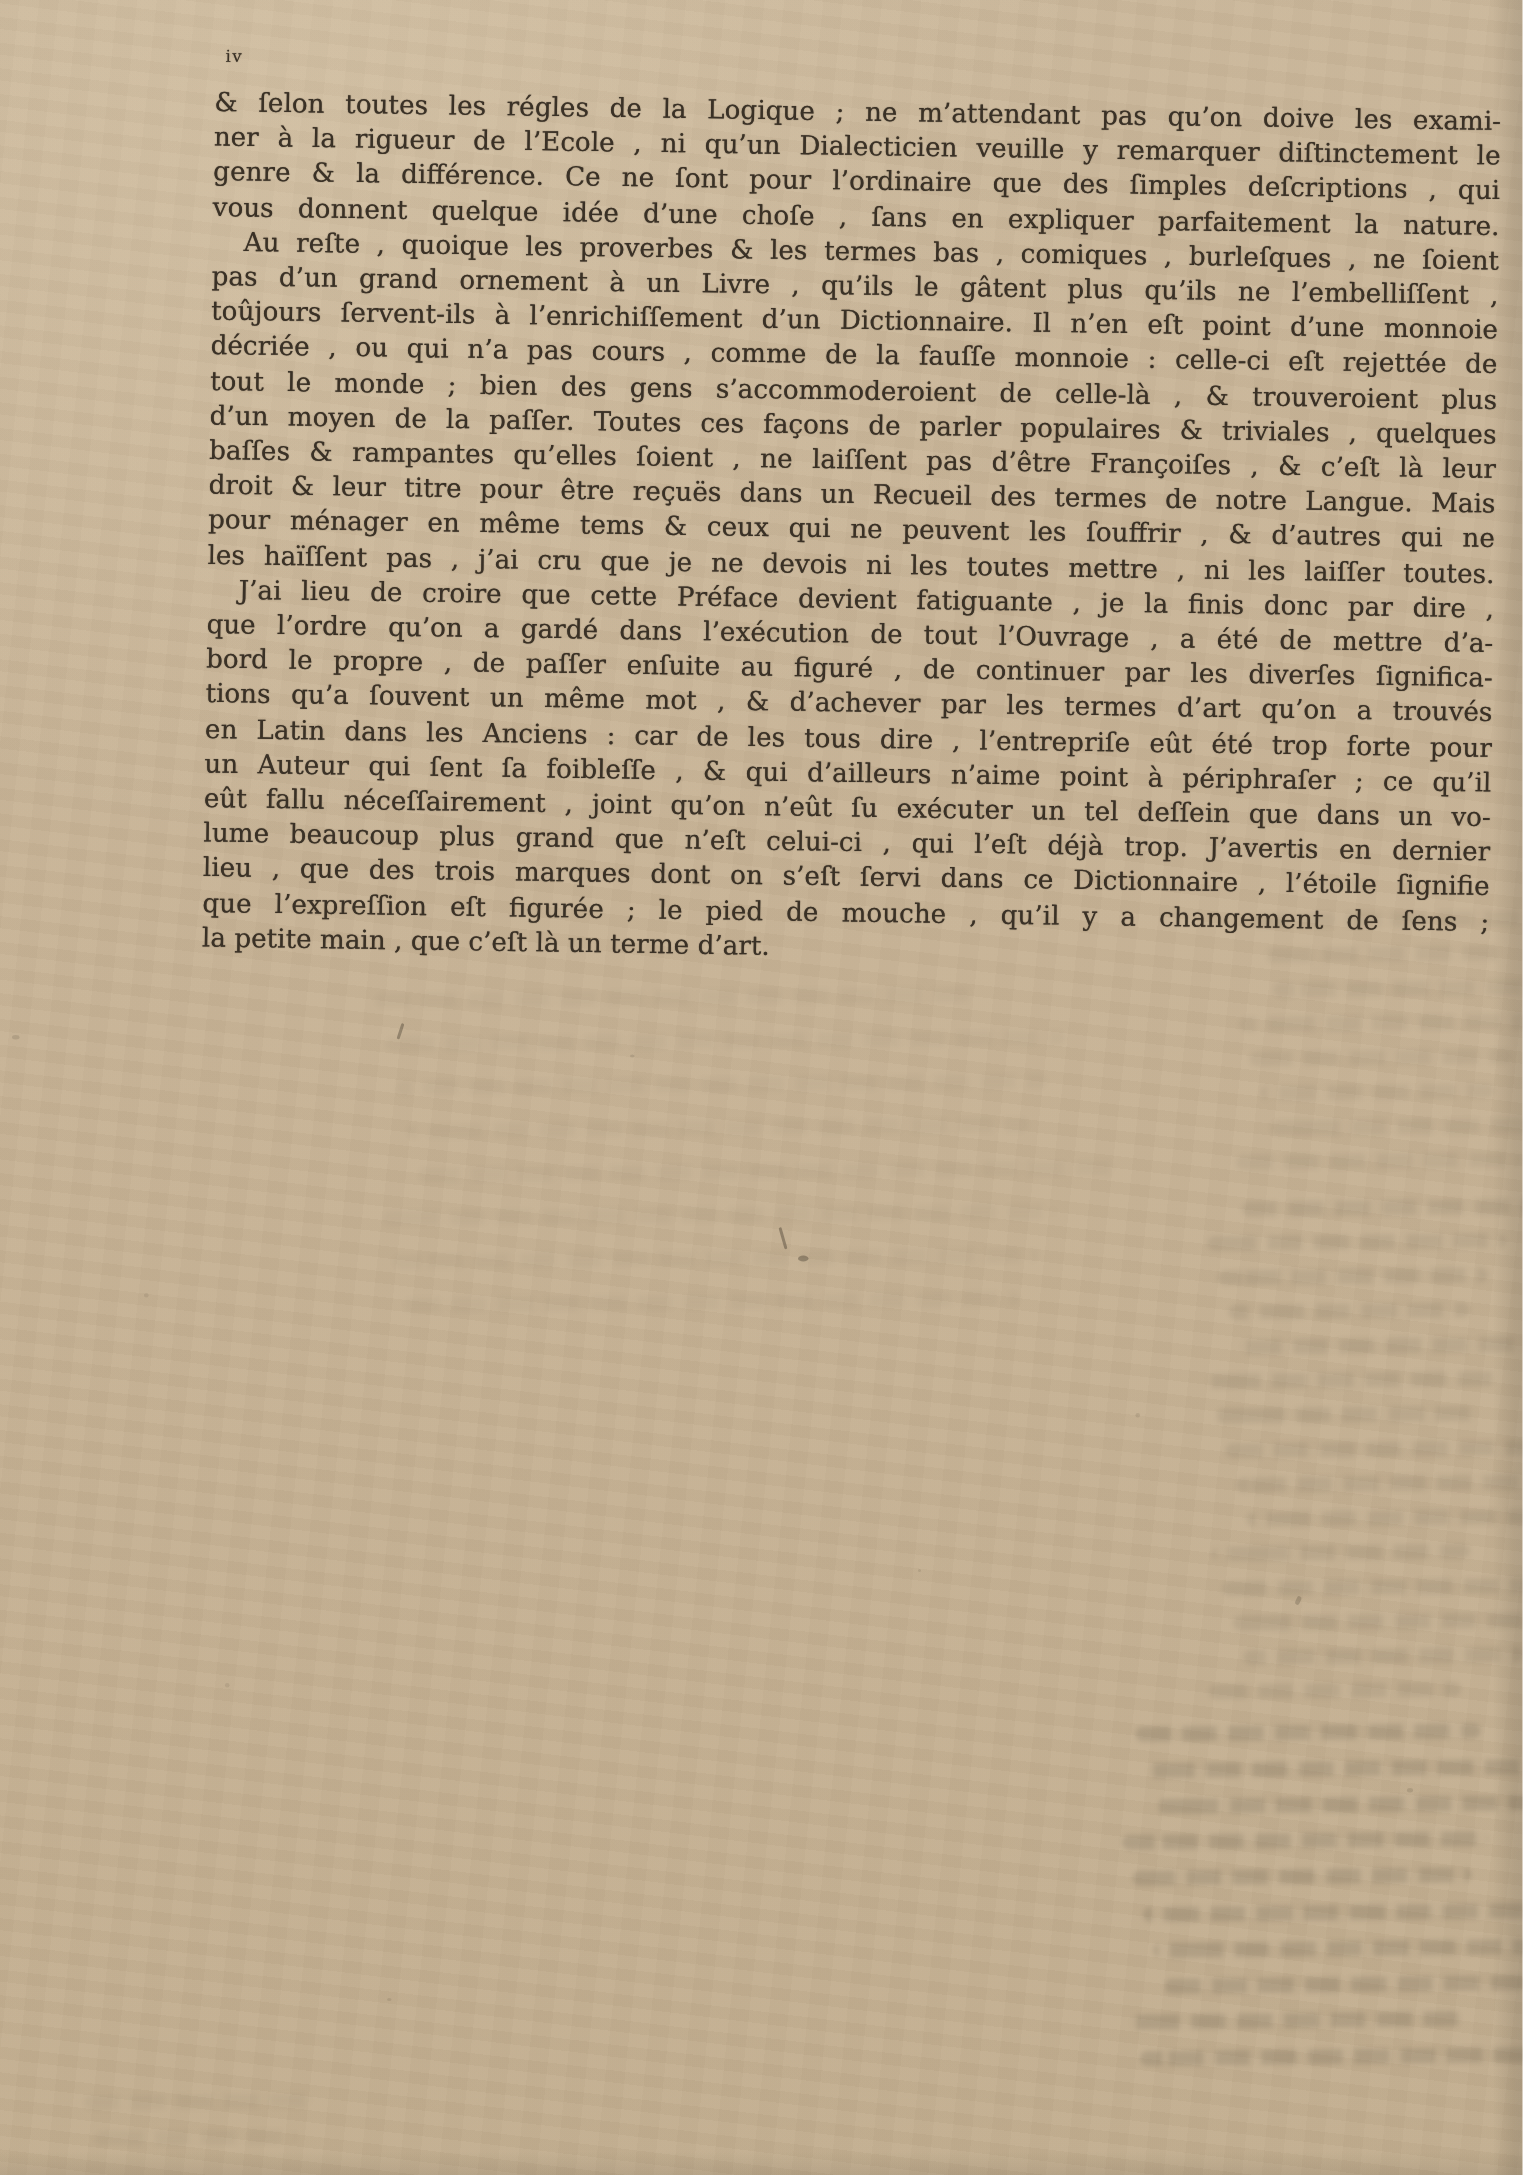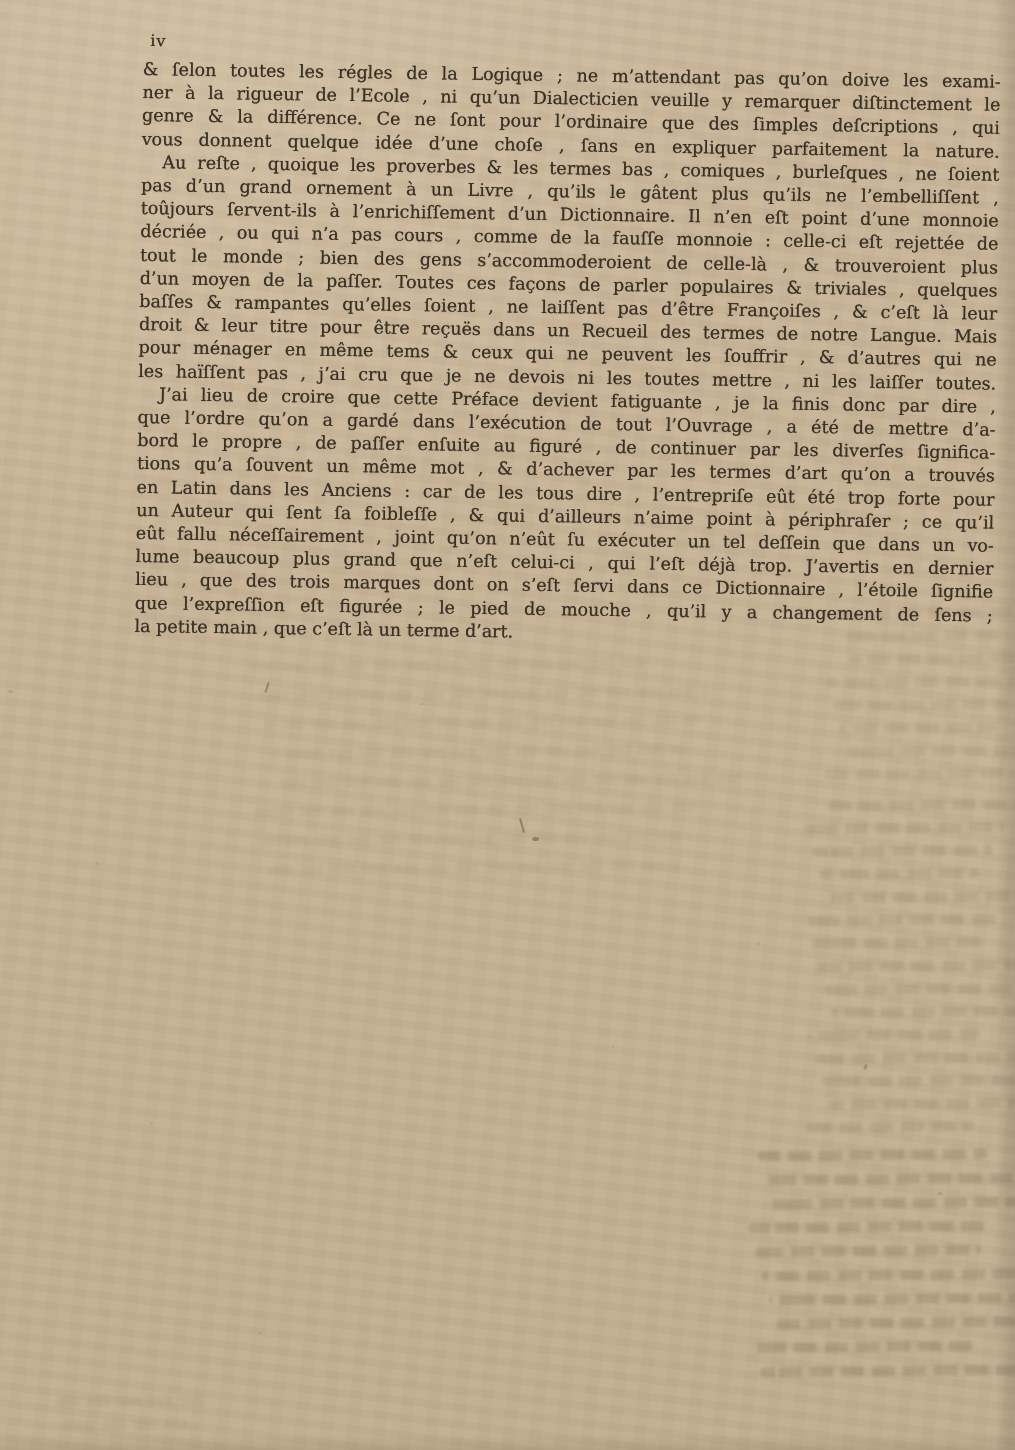--- a/index.html
+++ b/index.html
@@ -30,21 +30,21 @@
     background:linear-gradient(180deg, rgba(85,75,58,0) 0%, rgba(85,75,58,0.12) 100%);
   }
 
   
   .rotated{
     position:absolute;left:143px;top:58px;width:858px;
     transform:rotate(0.85deg);transform-origin:0 0;
   }
   .page-number{
     position:absolute;left:7px;top:-27px;
-    font-size:16px;letter-spacing:1px;color:#3a3126;
+    font-size:11px;letter-spacing:1px;color:#3a3126;
     text-shadow:0 0 0.7px rgba(58,49,38,0.75);
     text-align:center;
   }
   .text-block{
     color:#3a3126;font-size:17.5px;line-height:23.2px;
     text-shadow:0 0 0.7px rgba(58,49,38,0.8);
   }
   .line{text-align:justify;text-align-last:justify;}
   .para.indent .line:first-child{text-indent:21px;}
   .para:last-child .line:last-child{text-align-last:left;}

